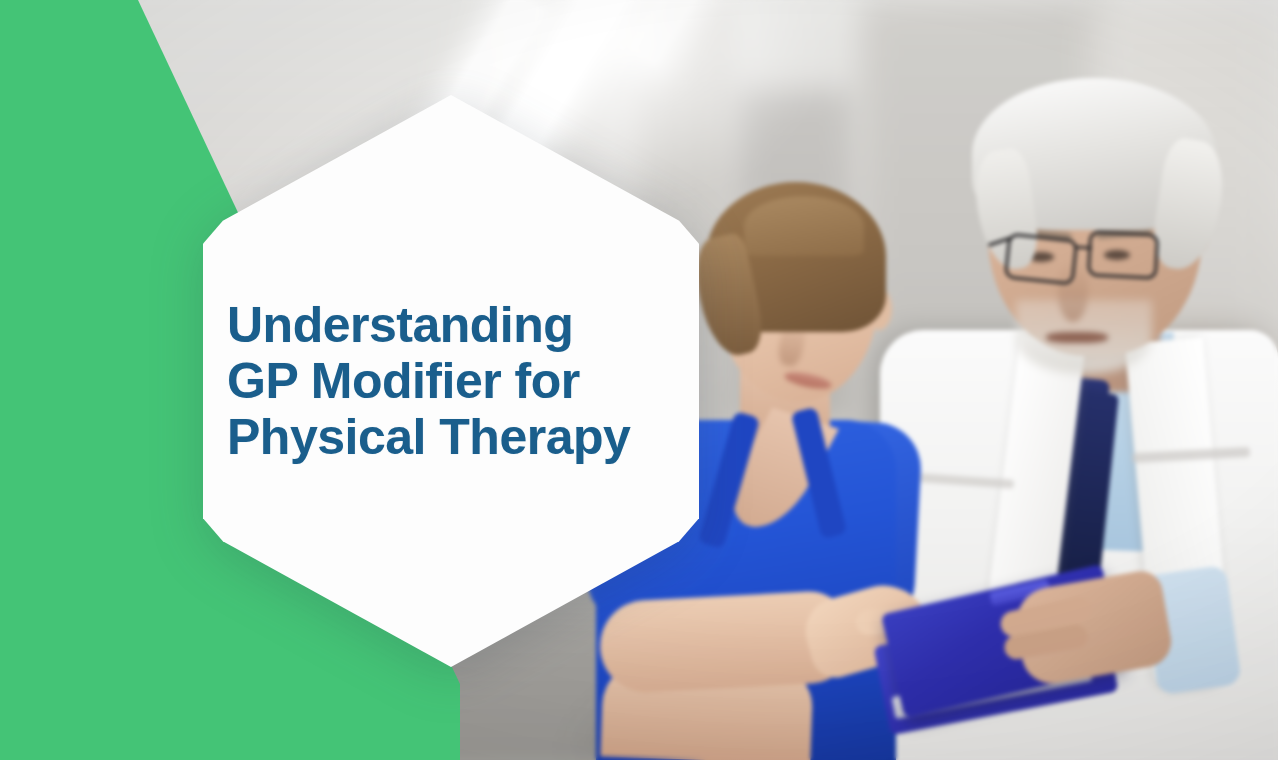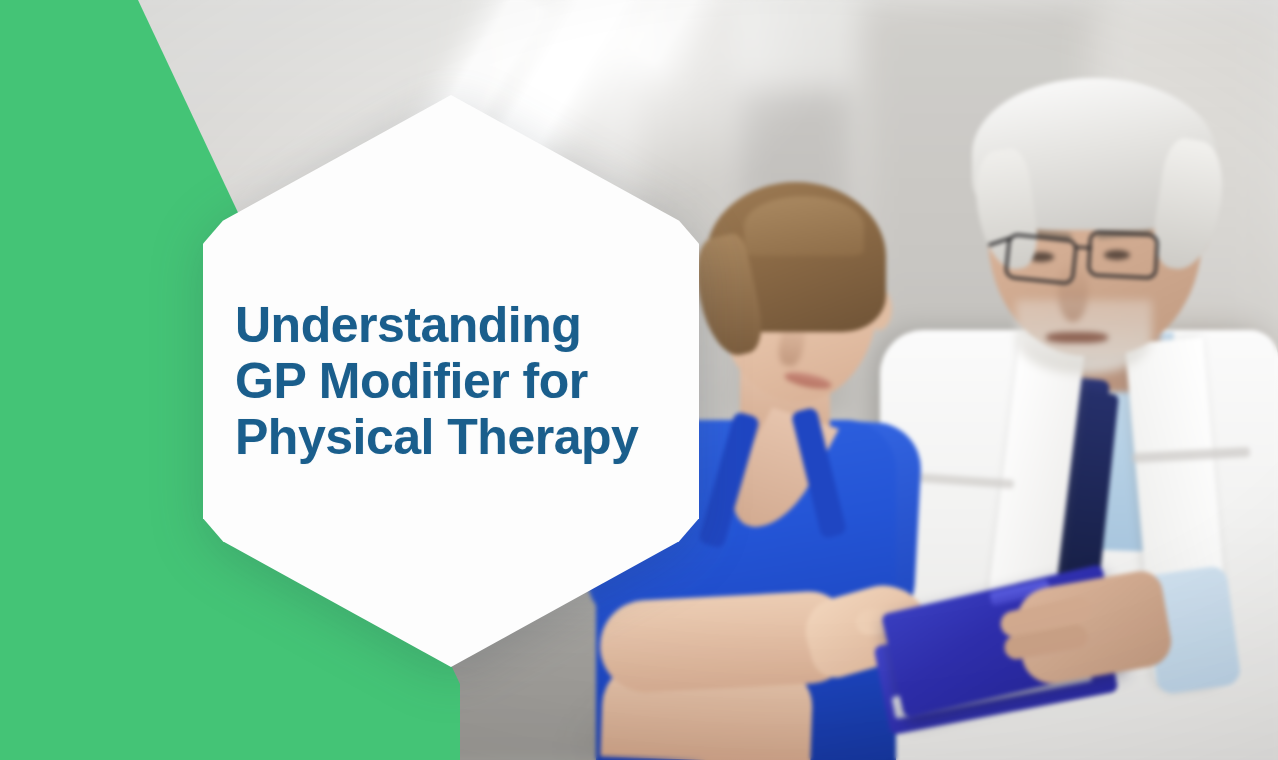--- a/index.html
+++ b/index.html
@@ -295,21 +295,21 @@
     filter:drop-shadow(0 10px 26px rgba(40,55,70,.20));
   }
   .hex {
     width:100%; height:100%;
     background:#fdfdfd;
     clip-path:polygon(50% 0%, 96% 22%, 100% 26%, 100% 74%, 96% 78%, 50% 100%, 4% 78%, 0 74%, 0 26%, 4% 22%);
     border-radius:26px;
   }
   .hex-inner {
     position:absolute; inset:0; display:flex; align-items:center;
-    padding:0 24px 0 32px;
+    padding:0 24px 0 24px;
   }
   .hex-title {
     color:var(--title,#1a5e8c);
     font-size:50px; line-height:1.12; font-weight:bold;
     letter-spacing:-0.5px; white-space:pre-line;
     text-shadow:0 0 1px rgba(26,94,140,.25);
   }
 </style>
 </head>
 <body>

